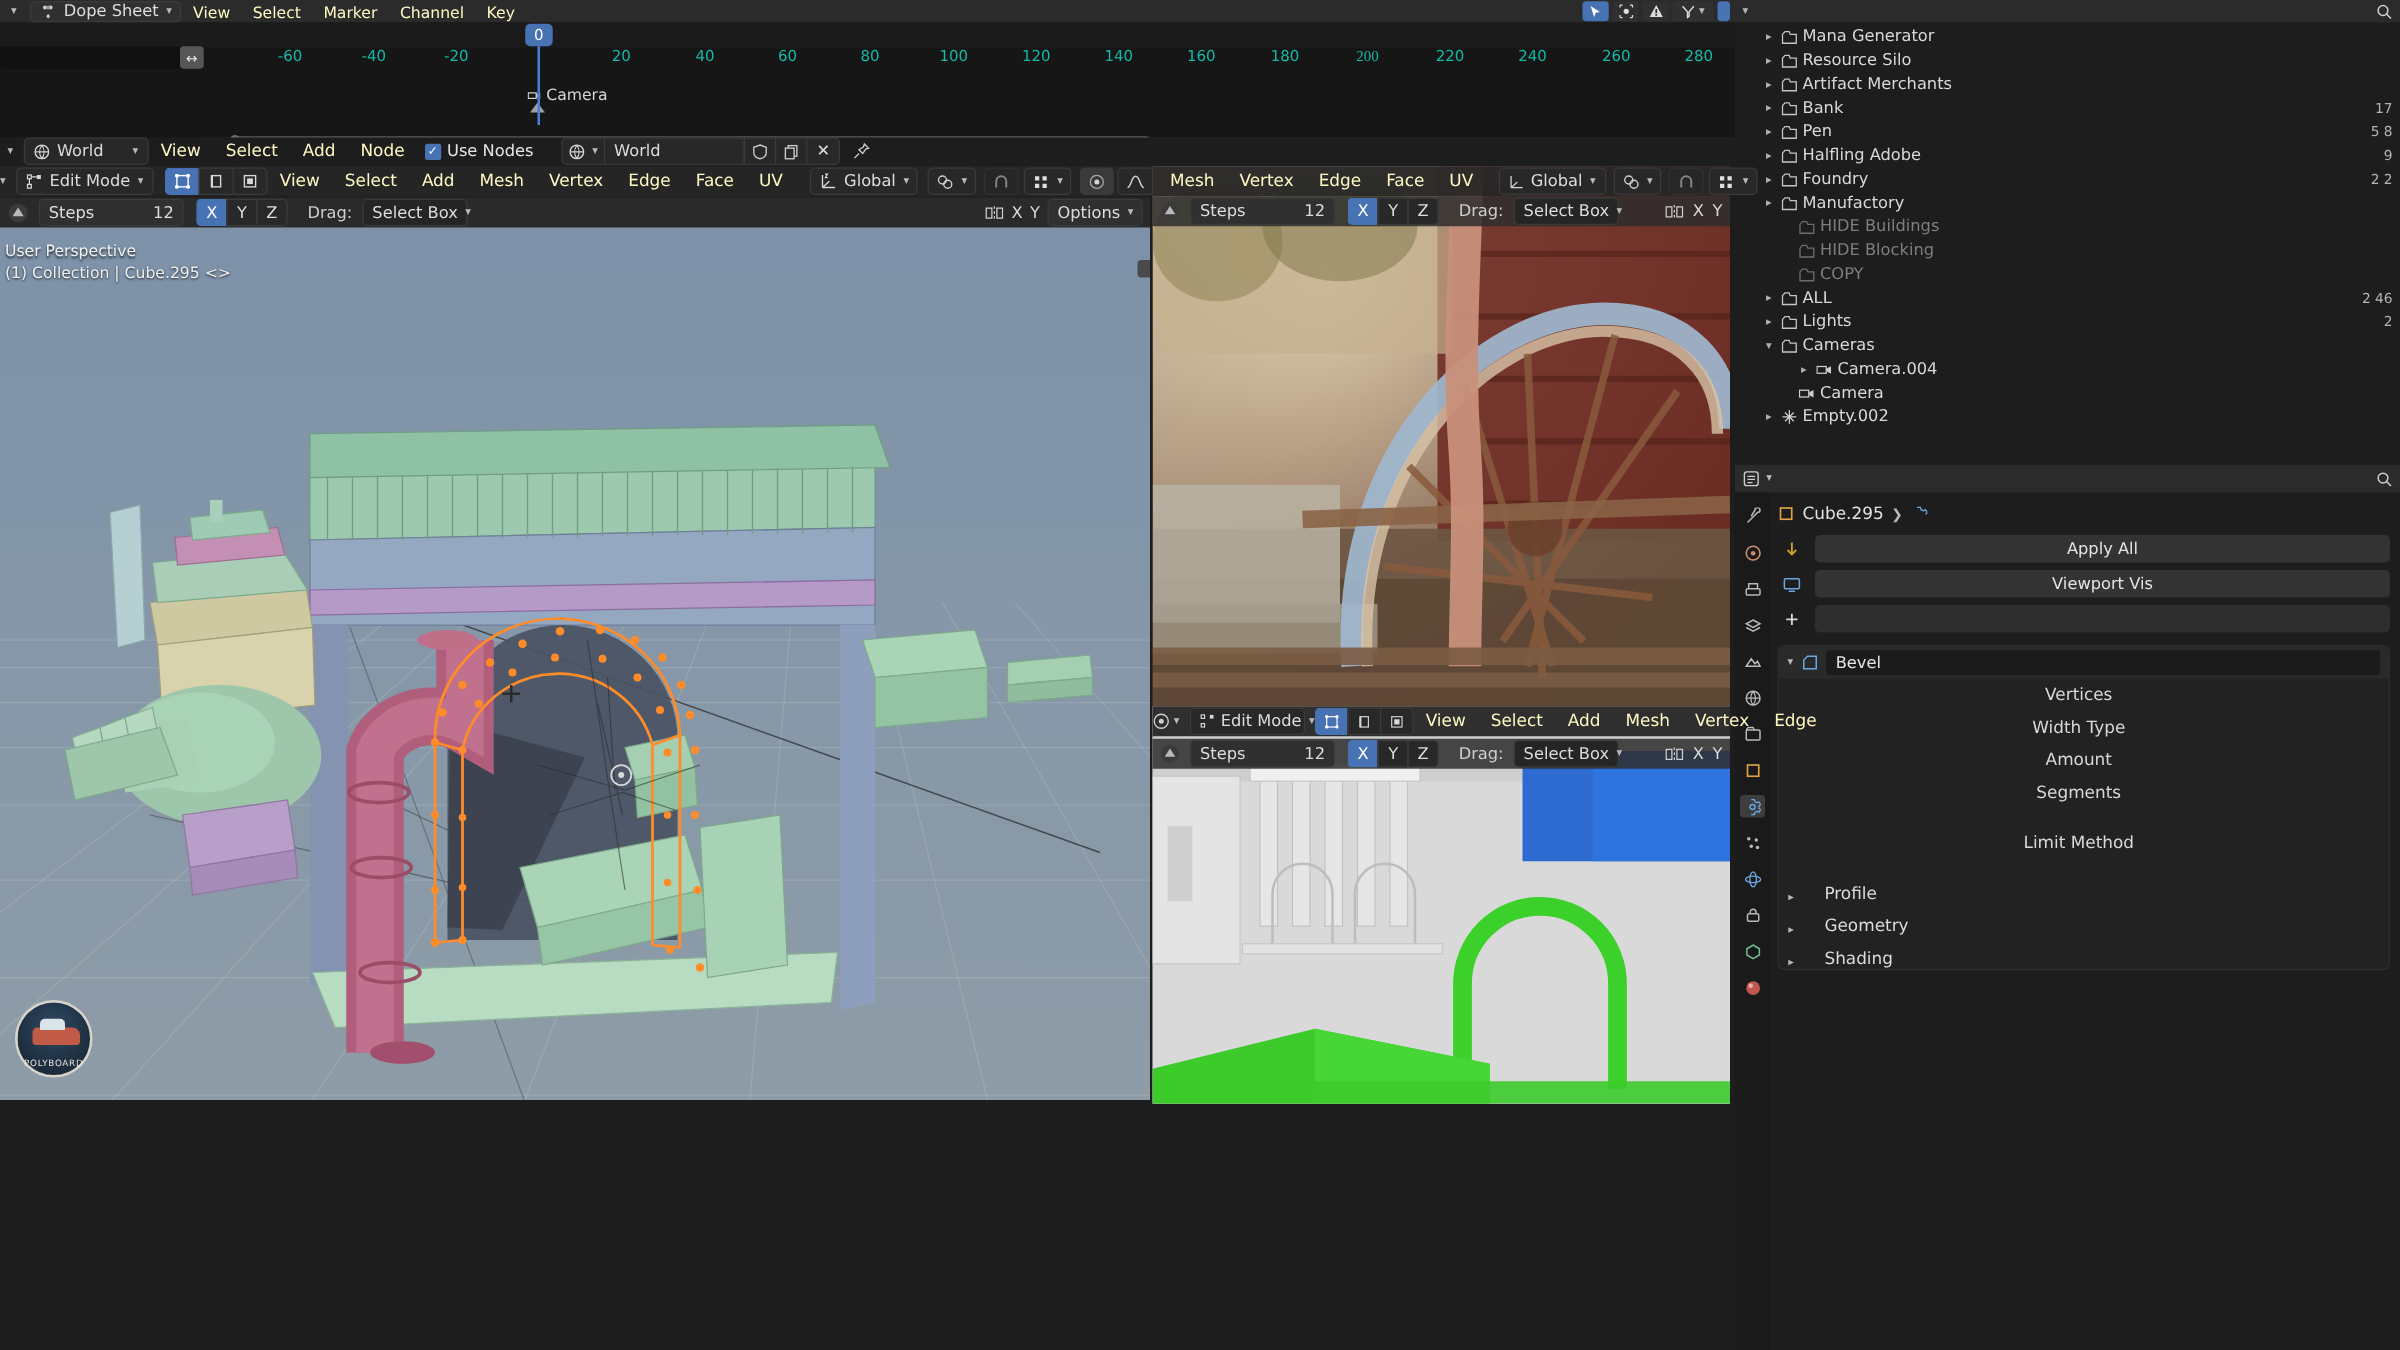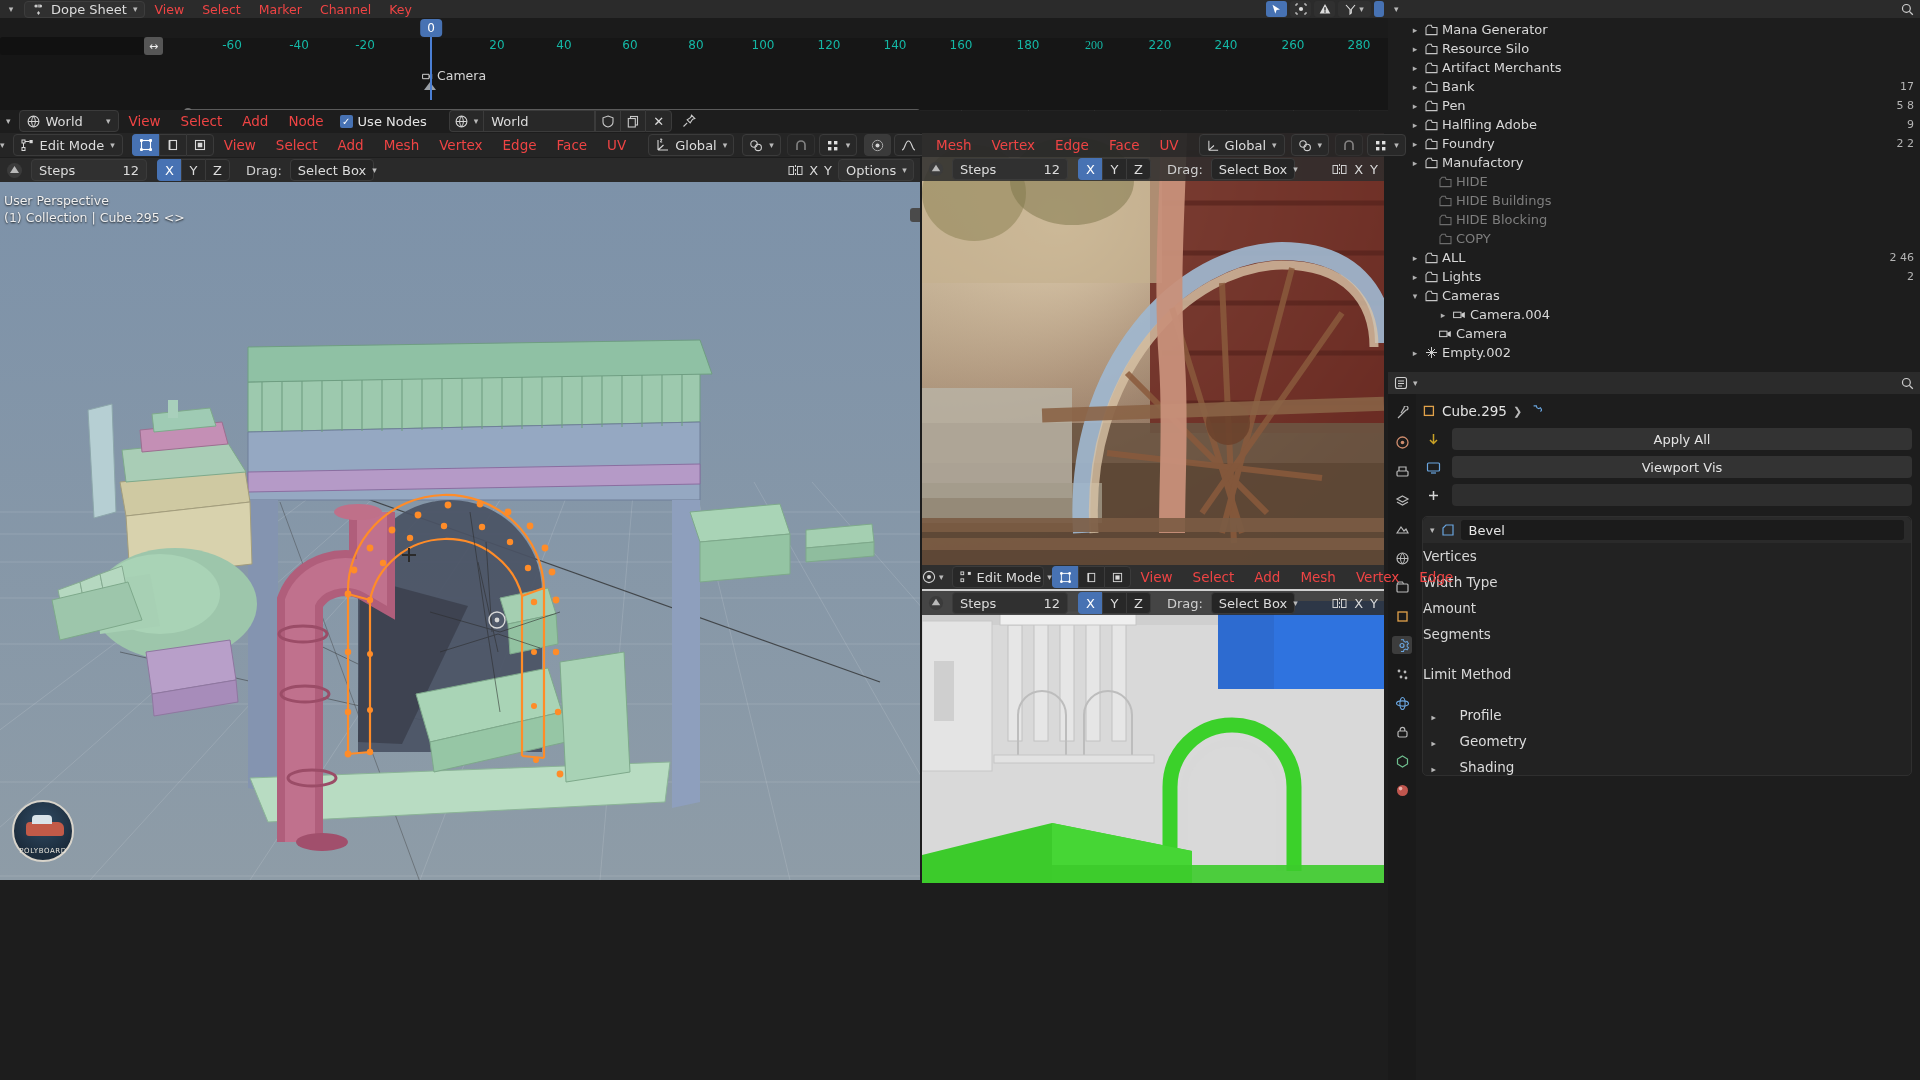--- a/index.html
+++ b/index.html
@@ -5,21 +5,21 @@
   * { box-sizing: border-box; margin: 0; padding: 0; }
   html, body {
     width: 1920px; height: 1080px;
     background: #1d1d1d;
     font-family: "DejaVu Sans", "Liberation Sans", sans-serif;
     font-size: 13px;
     color: #e5e5e5;
     overflow: hidden;
   }
   #root { position: relative; width: 1920px; height: 1080px; }
-  .menu { padding: 0 10px; color: #ef4444; font-size: 13.5px; white-space: nowrap; cursor: default; }
+  .menu { padding: 0 10px; color: #fef9c3; font-size: 13.5px; white-space: nowrap; cursor: default; }
   .pill {
     background: #282828; border: 1px solid #3b3b3b; border-radius: 4px;
     height: 22px; display: flex; align-items: center; padding: 0 7px;
     gap: 6px; color: #dcdcdc; white-space: nowrap;
   }
   .ico { display: inline-flex; align-items: center; justify-content: center; }
   .chev { font-size: 9px; color: #b9b9b9; }
   .blue { background: #4772b3; }
   .btngrp { display: flex; }
   .btngrp > div {
@@ -108,21 +108,21 @@
   #props-tabs { position: absolute; left: 0; top: 22px; width: 28px; height: 686px; background: #1a1a1a; display: flex; flex-direction: column; align-items: center; padding-top: 10px; gap: 11px; }
   .ptab { width: 20px; height: 18px; display: flex; align-items: center; justify-content: center; border-radius: 3px; }
   .ptab.sel { background: #3d3d3d; }
   #props-body { position: absolute; left: 28px; top: 22px; width: 504px; height: 554px; padding: 6px 8px 0 6px; }
   #breadcrumb { display: flex; align-items: center; gap: 6px; height: 22px; font-size: 13.5px; color: #e3e3e3; }
   .prow { height: 22px; display: flex; align-items: center; margin-top: 6px; gap: 8px; }
   .pbtn { flex: 1; height: 22px; background: #333; border-radius: 4px; display: flex; align-items: center; justify-content: center; gap: 8px; color: #e3e3e3; }
   #mod-panel { margin-top: 10px; border: 1px solid #2f2f2f; border-radius: 5px; background: #222; }
   #mod-head { height: 26px; display: flex; align-items: center; gap: 6px; padding: 0 7px; background: #2a2a2a; border-radius: 5px 5px 0 0;}
   #mod-name { flex: 1; height: 20px; background: #1b1b1b; border-radius: 3px; display: flex; align-items: center; padding-left: 8px; }
-  .subrow { height: 26px; display: flex; align-items: center; justify-content: flex-start; padding-right: 8px; color: #d8d8d8; font-size: 13.5px;}
+  .subrow { height: 26px; display: flex; align-items: center; justify-content: center; padding-right: 8px; color: #d8d8d8; font-size: 13.5px;}
   .discl { height: 26px; display: flex; align-items: flex-end; gap: 24px; padding-left: 8px; color: #dcdcdc; font-size: 13.5px; }
 </style>
 </head>
 <body>
 
 <div id="root">
 
   <div id="dopesheet">
 
     <div id="ds-header">
@@ -951,29 +951,20 @@
           </span>
           <span class="ol-name">Manufactory</span>
         </div>
         <div class="olrow" style="padding-left: 34px;">
           <span class="ol-arrow"></span>
           <span class="ol-icon">
             <svg width="13" height="12" viewBox="0 0 13 12">
               <path d="M1 3.5 L3 1.3 H6.3 L7.2 3.5 H12 V10.6 H1 Z" fill="none" stroke="#6d6d6d" stroke-width="1.05"></path>
             </svg>
           </span>
-          <span class="ol-name disc">HIDE</span>
-        </div>
-        <div class="olrow" style="padding-left: 34px;">
-          <span class="ol-arrow"></span>
-          <span class="ol-icon">
-            <svg width="13" height="12" viewBox="0 0 13 12">
-              <path d="M1 3.5 L3 1.3 H6.3 L7.2 3.5 H12 V10.6 H1 Z" fill="none" stroke="#6d6d6d" stroke-width="1.05"></path>
-            </svg>
-          </span>
           <span class="ol-name disc">HIDE Buildings</span>
         </div>
         <div class="olrow" style="padding-left: 34px;">
           <span class="ol-arrow"></span>
           <span class="ol-icon">
             <svg width="13" height="12" viewBox="0 0 13 12">
               <path d="M1 3.5 L3 1.3 H6.3 L7.2 3.5 H12 V10.6 H1 Z" fill="none" stroke="#6d6d6d" stroke-width="1.05"></path>
             </svg>
           </span>
           <span class="ol-name disc">HIDE Blocking</span>

